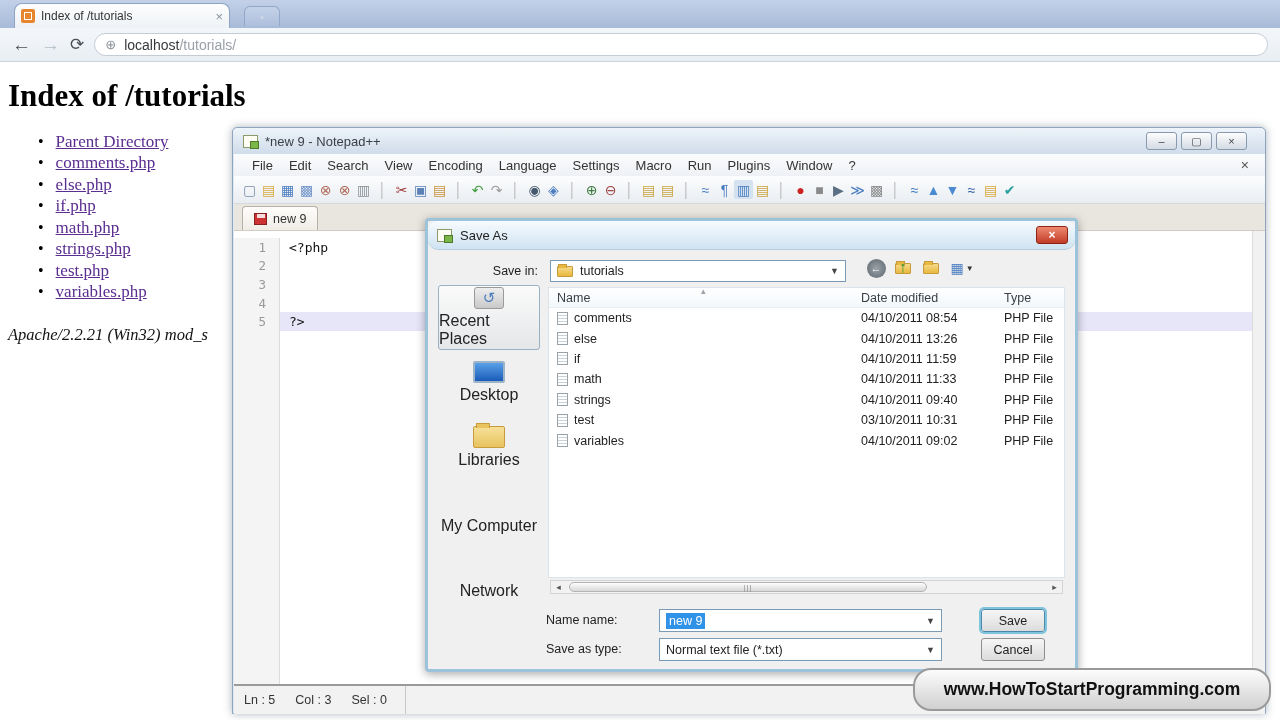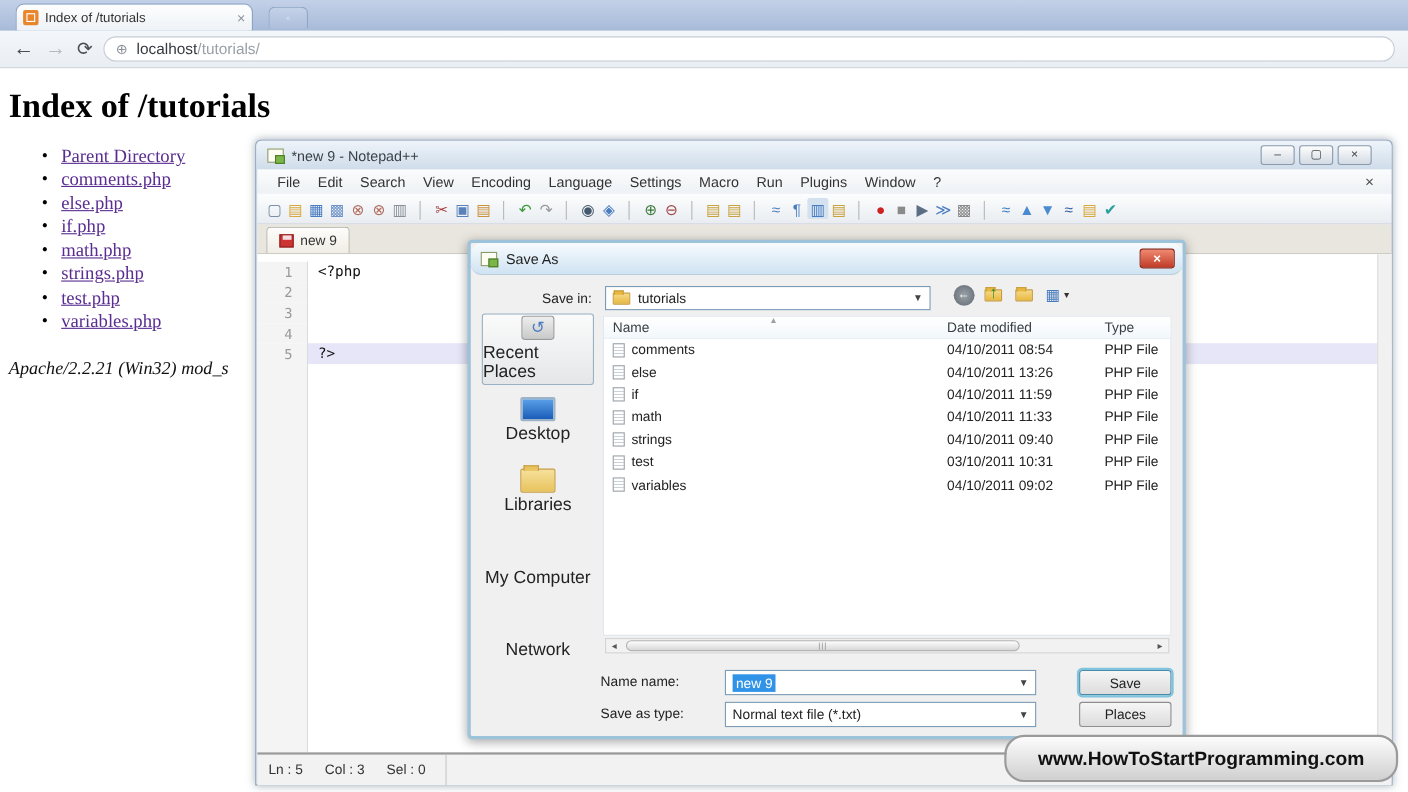--- a/index.html
+++ b/index.html
@@ -185,21 +185,21 @@
     font-size:7px; color:#888; letter-spacing:1px; }
 
   .dlg-formrow { position:absolute; left:0; width:100%; height:23px; }
   #row-filename { top:388px; } #row-savetype { top:417px;text-align:center; }
   .form-label { position:absolute; left:118px; font-size:12.5px; color:#222; top:4px; }
   .form-combo { position:absolute; left:231px; width:283px; height:23px; background:#fff;
     border:1px solid #7a9ab5; display:flex; align-items:center; padding:0 6px;
     font-size:12.5px; color:#222; }
   .form-combo .caret { margin-left:auto; font-size:9px; color:#444; }
   #filename-sel { background:#3093e8; color:#fff; padding:1px 3px; }
-  .dlg-btn { position:absolute; left:553px; width:84px; height:23px;
+  .dlg-btn { position:absolute; left:553px; width:64px; height:23px;
     background:linear-gradient(#f6f6f6,#dcdcdc); border:1px solid #8e8e8e;
     border-radius:3px; font-size:12.5px; color:#222; display:flex;
     align-items:center; justify-content:center; }
   #save-btn { top:388px; outline:2px solid #7fc3dd; outline-offset:0; border-color:#4a89a8; }
   #cancel-btn { top:417px; }
 
   
   #watermark { left:913px; top:668px; width:358px; height:43px;
     background:linear-gradient(#fcfcfc,#d0d0d0); border:2px solid #9a9a9a;
     border-radius:18px; display:flex; align-items:center; justify-content:center;
@@ -605,16 +605,16 @@
   </div>
   <div class="dlg-btn" id="save-btn">Save</div>
 
   <div class="dlg-formrow" id="row-savetype">
     <span class="form-label">Save as type:</span>
     <div class="form-combo">
       <span>Normal text file (*.txt)</span>
       <span class="caret">▼</span>
     </div>
   </div>
-  <div class="dlg-btn" id="cancel-btn">Places</div>
+  <div class="dlg-btn" id="cancel-btn">Cancel</div>
 </div>
 
 <div id="watermark" class="abs">www.HowToStartProgramming.com</div>
 
 </body></html>

